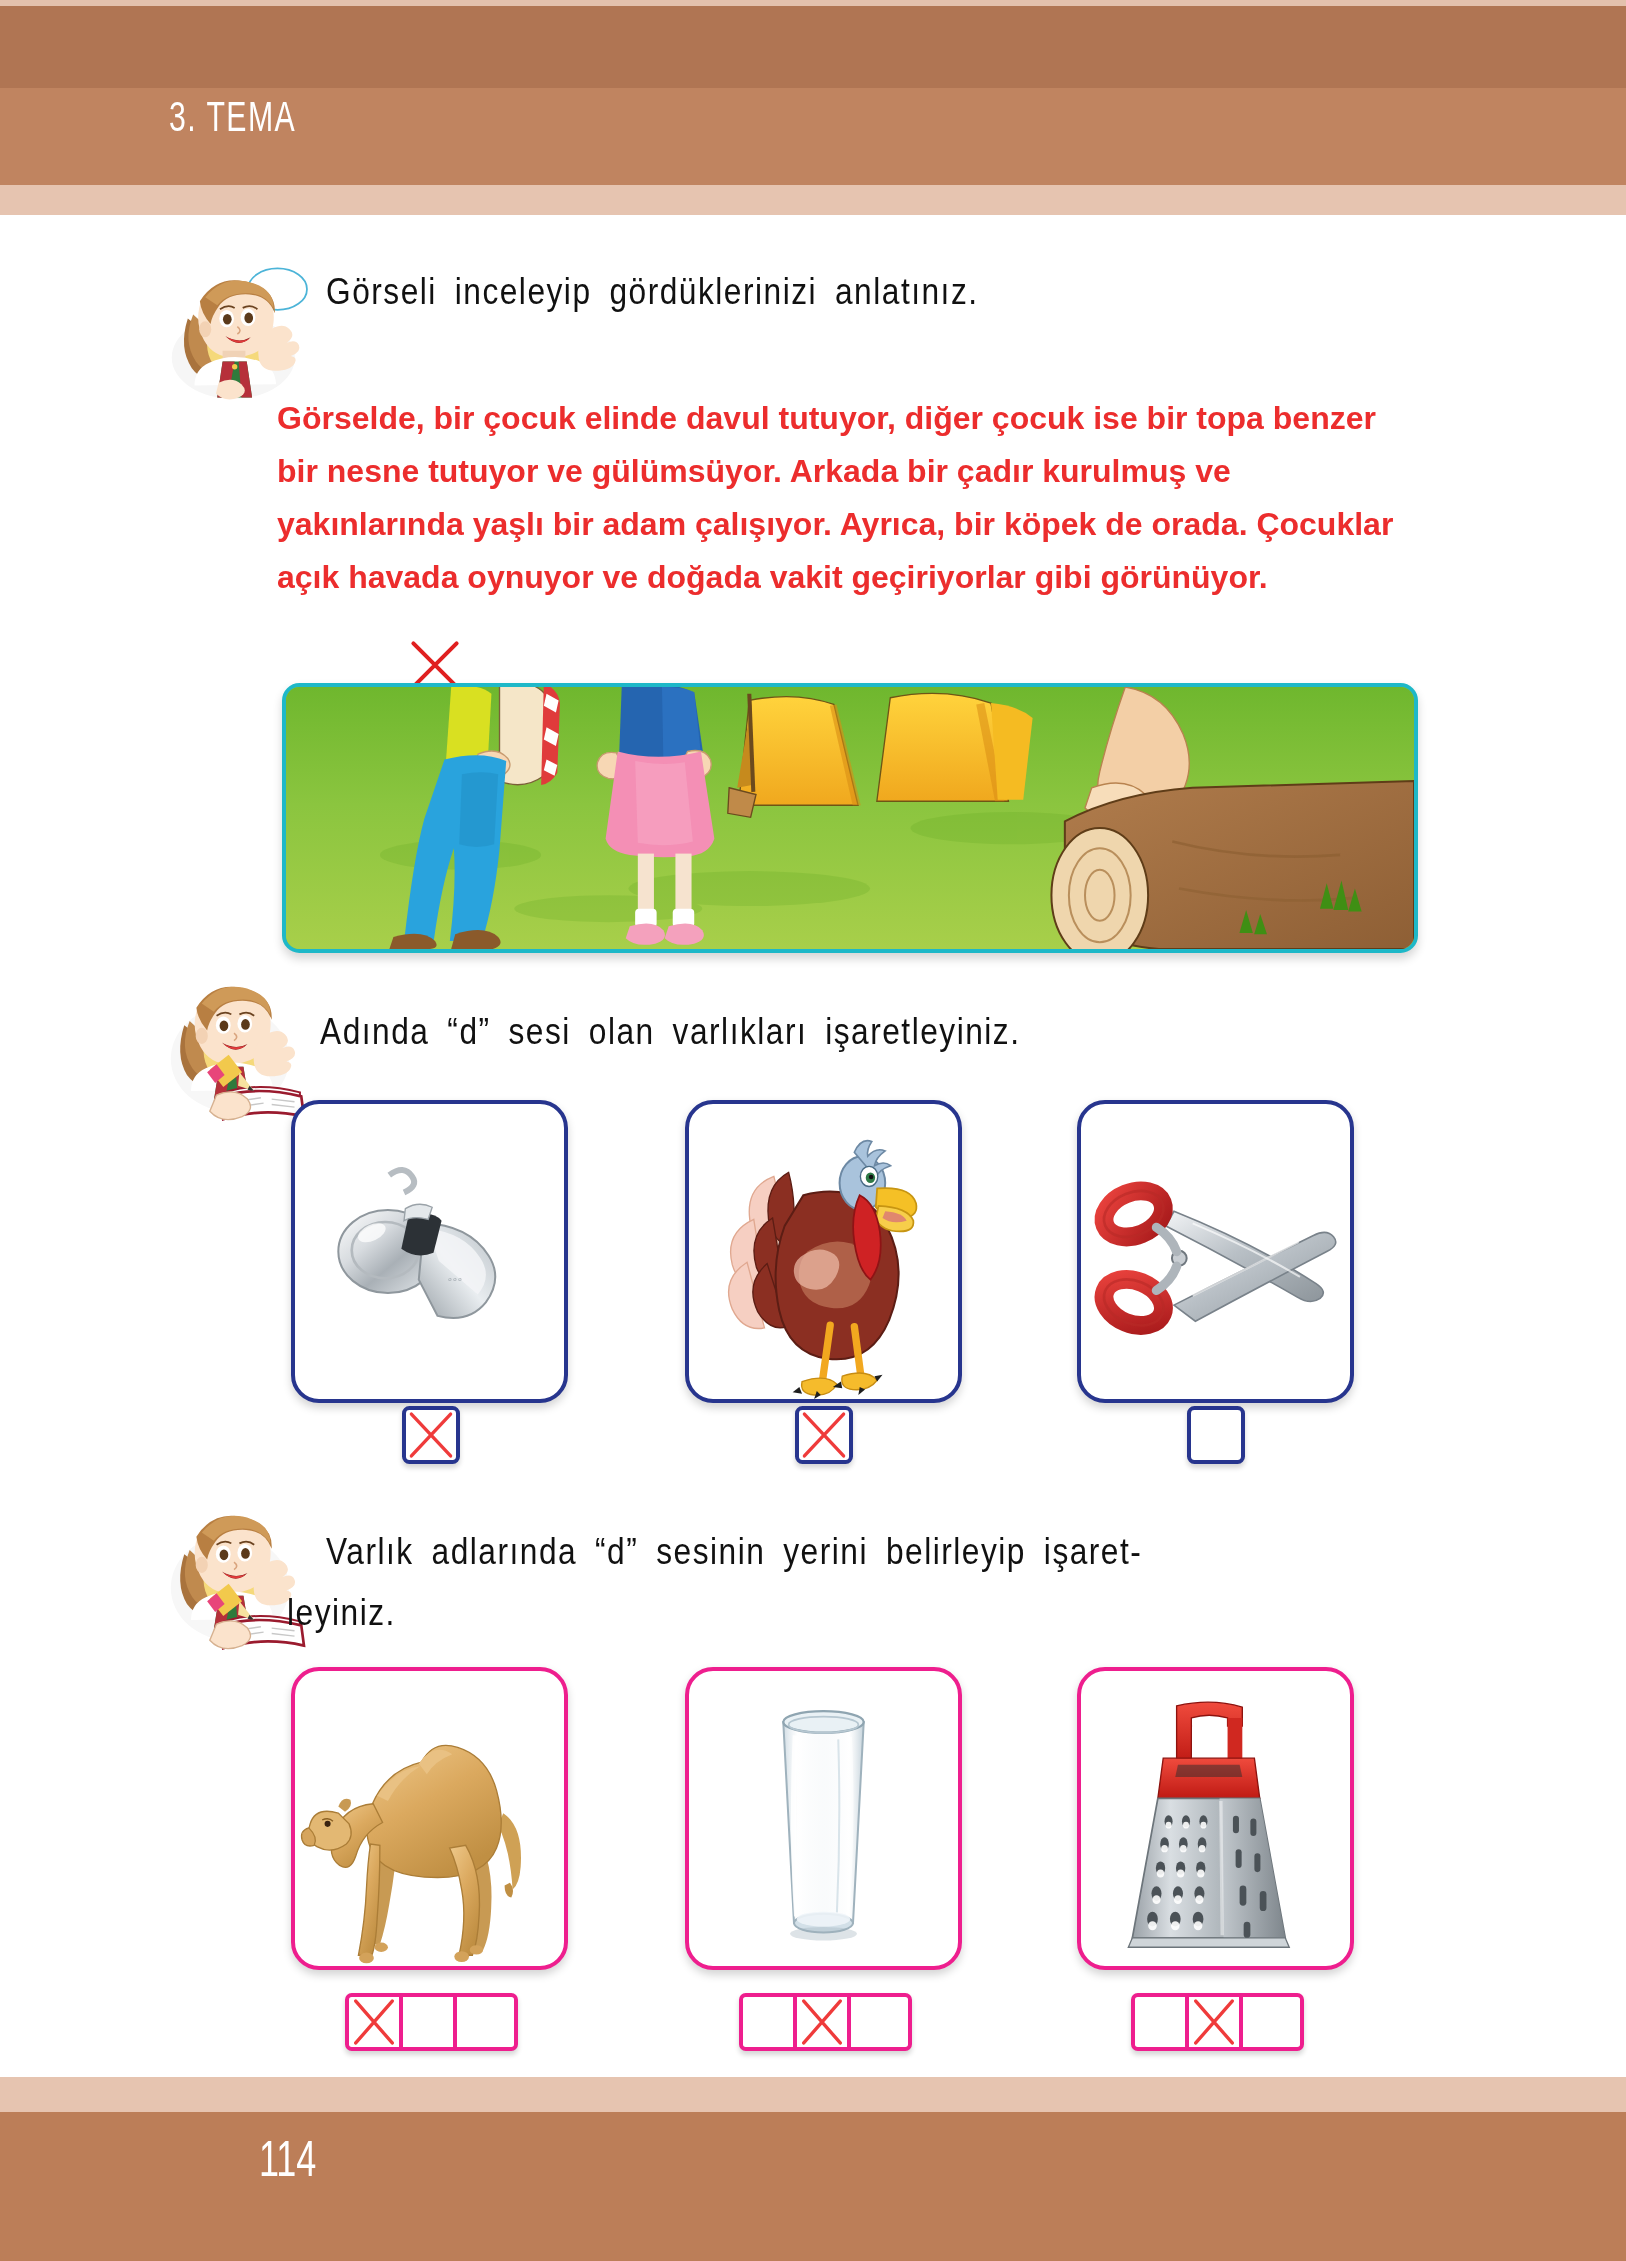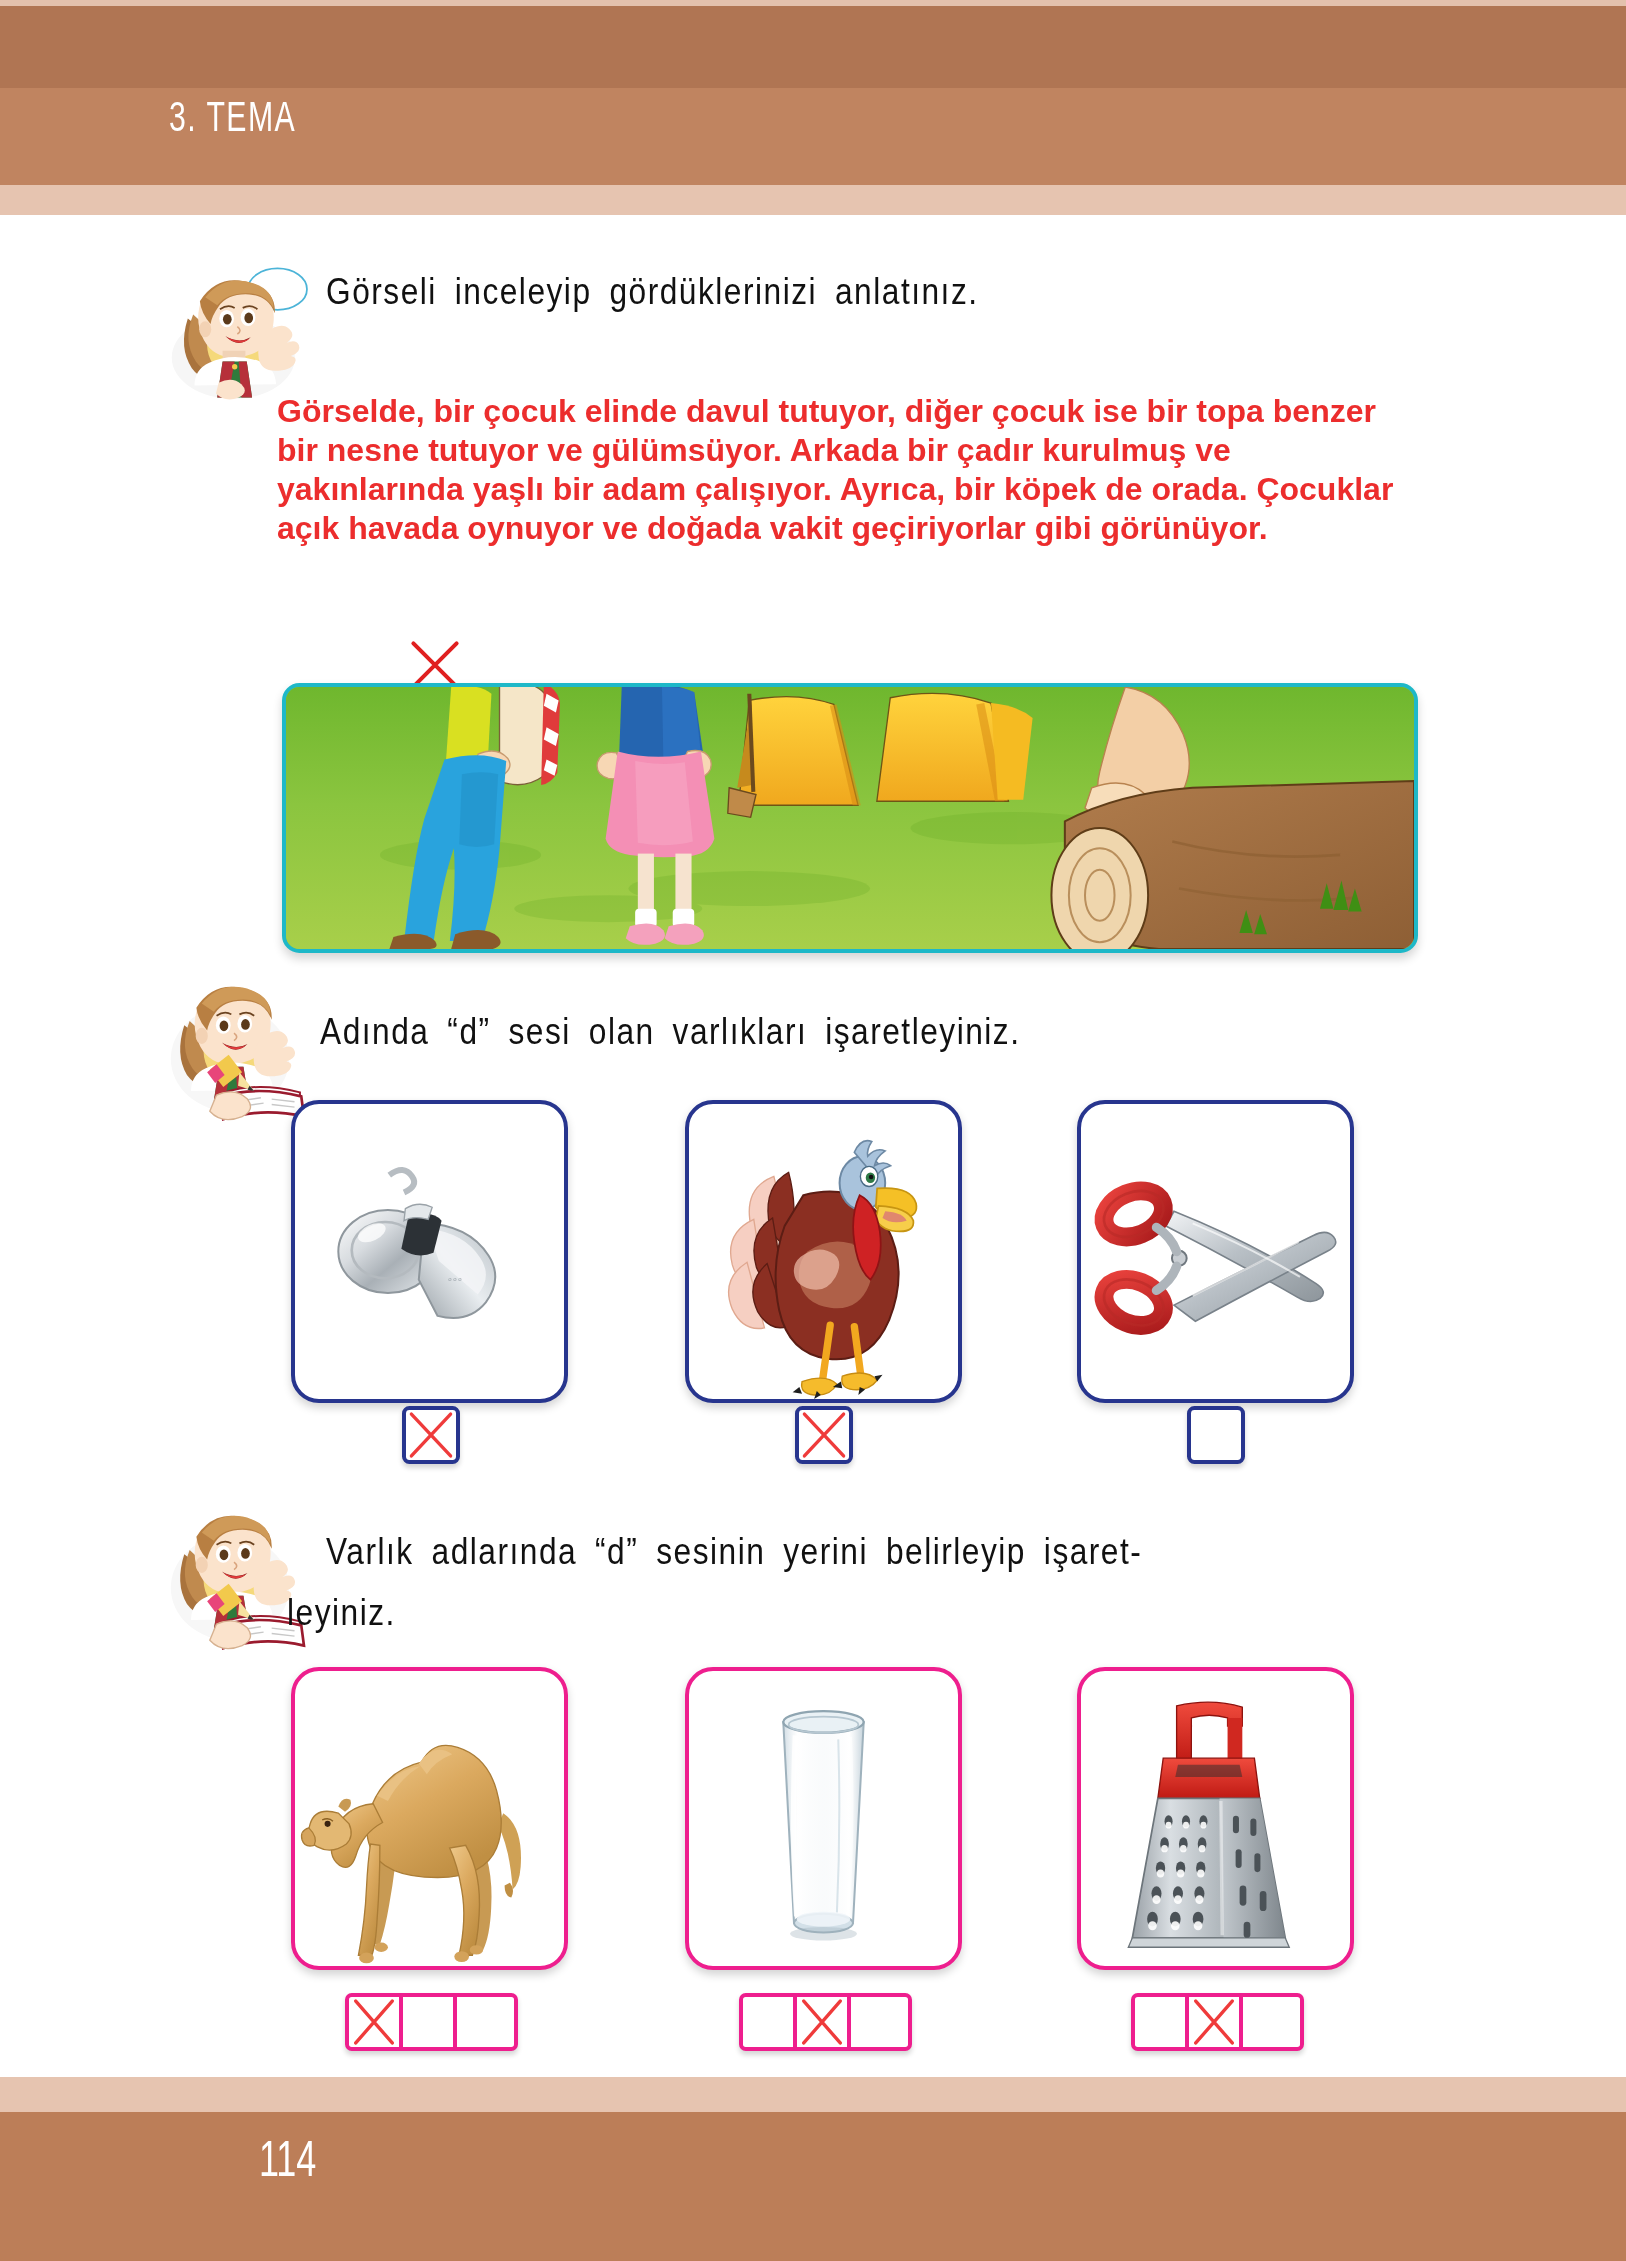--- a/index.html
+++ b/index.html
@@ -48,21 +48,21 @@
     font-family:"Liberation Sans", sans-serif;
     font-size:36px;color:#111111;font-weight:400;
     letter-spacing:1.7px;
     transform:scaleX(.88);transform-origin:left top;
     white-space:nowrap;
   }
   
   .answer{
     position:absolute;left:277px;top:392px;width:1142px;
     font-family:"Liberation Sans", sans-serif;
-    font-size:32px;line-height:39px;font-weight:bold;
+    font-size:32px;line-height:53px;font-weight:bold;
     color:#ec2d2d;
   }
   
   .illus{
     position:absolute;left:282px;top:683px;
     width:1128px;height:262px;
     border:4.7px solid #1eb8c8;
     border-radius:17.5px;
     overflow:hidden;
     background:#8cc63e;

